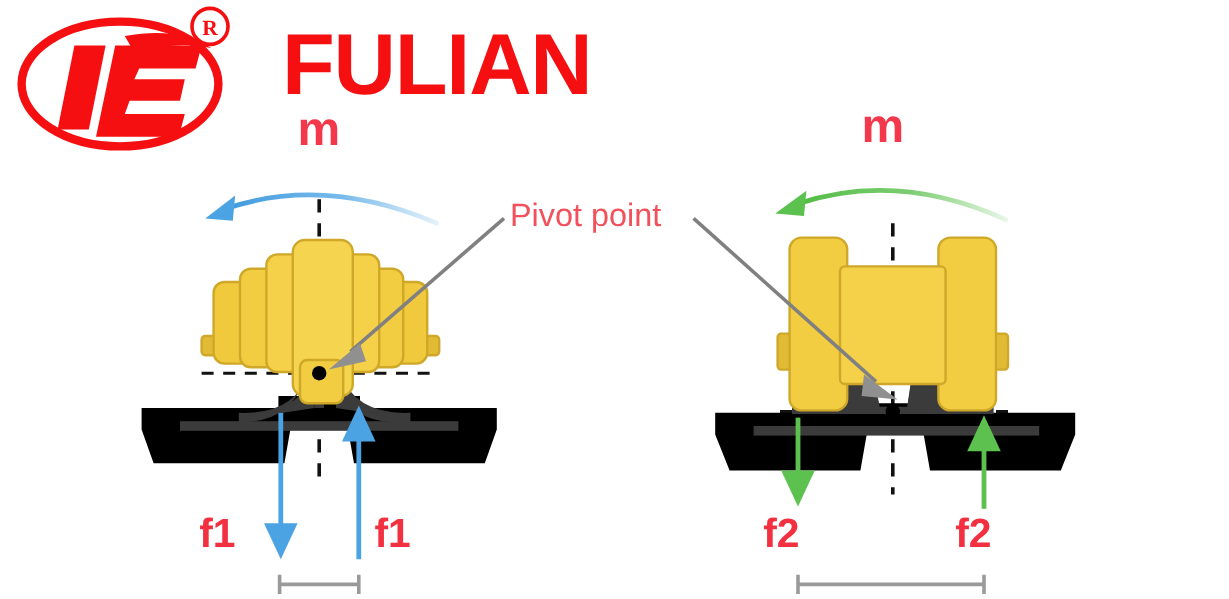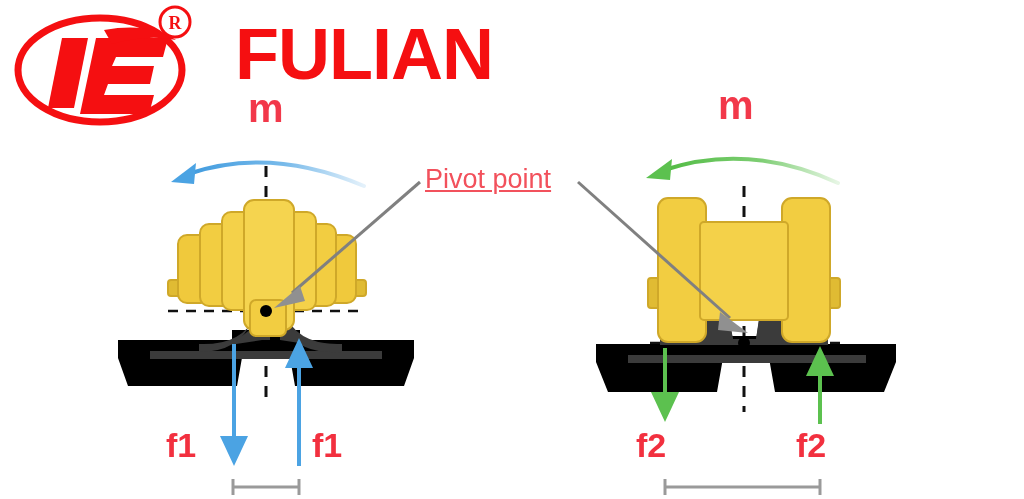--- a/index.html
+++ b/index.html
@@ -17,21 +17,21 @@
   .brand-domain{
     position:absolute;left:206px;top:104px;
     font-size:30px;font-weight:400;color:#f21a1a;
     line-height:1;white-space:nowrap;
   }
   
   .lbl{position:absolute;white-space:nowrap;line-height:1;}
   .lbl-m{font-size:40px;font-weight:700;color:#f2384a;}
   .lbl-m-left{left:248px;top:88px;}
   .lbl-m-right{left:718px;top:85px;}
-  .lbl-pivot{left:425px;top:166px;font-size:27px;font-weight:400;color:#f2515c;text-decoration:underline;}
+  .lbl-pivot{left:425px;top:166px;font-size:27px;font-weight:400;color:#f2515c;}
   .lbl-f{font-size:34px;font-weight:700;color:#f2303f;}
   .lbl-f1-a{left:166px;top:428px;}
   .lbl-f1-b{left:312px;top:428px;}
   .lbl-f2-a{left:636px;top:428px;}
   .lbl-f2-b{left:796px;top:428px;}
 </style>
 </head>
 <body>
 
 <div id="stage">

